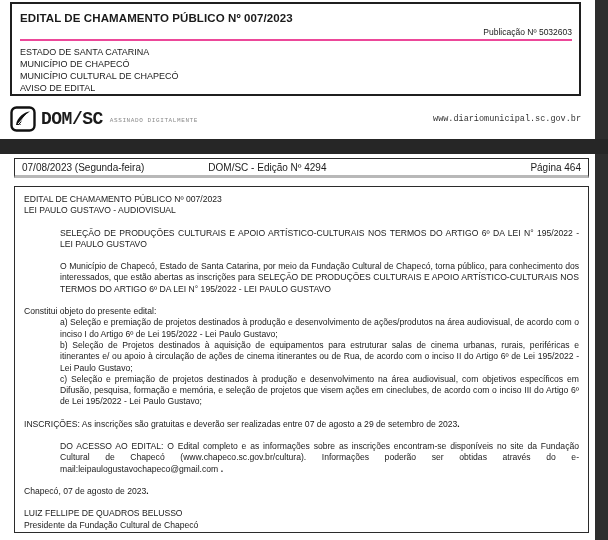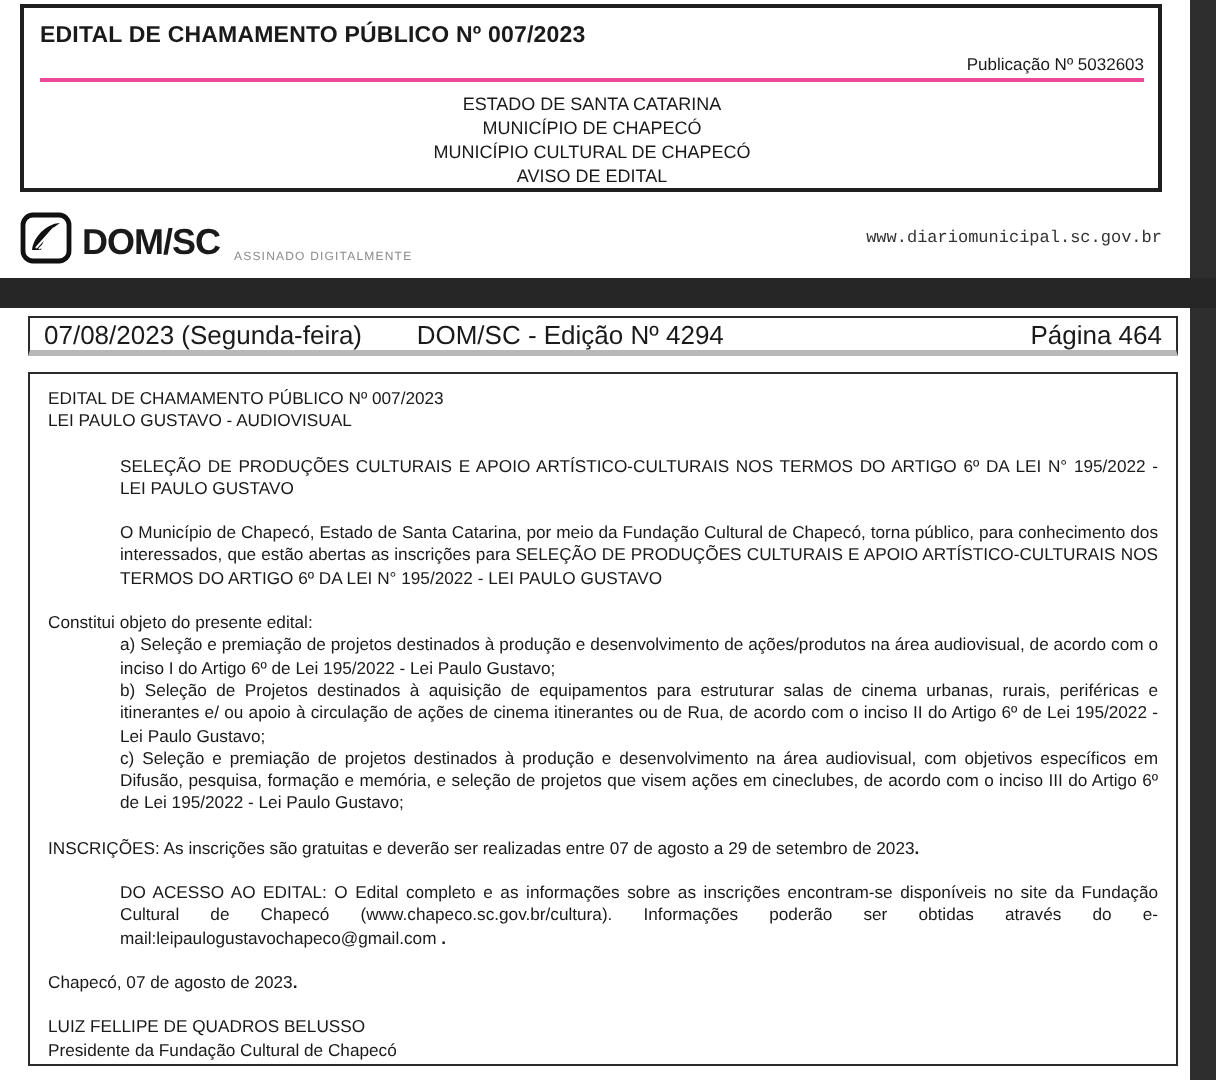--- a/index.html
+++ b/index.html
@@ -28,29 +28,29 @@
     background: #fff;
   }
   .pub-title {
     font-size: 11.5px; font-weight: bold; letter-spacing: 0.1px;
   }
   .pub-num-row {
     text-align: right; font-size: 8.5px;
     margin-top: 3px; padding-bottom: 2px;
     border-bottom: 2px solid #ec4899;
   }
-  .org-lines { margin-top: 5px; font-size: 9px; line-height: 12px; text-align: center; }
+  .org-lines { margin-top: 5px; font-size: 9px; line-height: 12px; }
 
   
   .brand-row {
     position: absolute; left: 10px; top: 103px;
     width: 571px; height: 32px;
     display: flex; align-items: center; justify-content: space-between;
   }
-  .brand-left { display: flex; align-items: flex-end; }
+  .brand-left { display: flex; align-items: center; font-family: Liberation Mono, monospace; }
   .logo-icon { width: 26px; height: 26px; display: block; }
   .logo-text { font-size: 18px; font-weight: bold; letter-spacing: -0.5px; margin-left: 5px; }
   .logo-sub { font-size: 6px; color: #8a8a8a; letter-spacing: 0.6px; margin-left: 7px; margin-top: 3px; }
   .brand-url { font-size: 8.5px; color: #333; font-family: Liberation Mono, monospace; }
 
   
   .sep-bar {
     position: absolute; left: 0; top: 139px;
     width: 608px; height: 15px;
     background: #262626;
@@ -59,21 +59,21 @@
   
   .page-head {
     position: absolute; left: 14px; top: 158px;
     width: 575px; height: 20px;
     border-top: 1px solid #2b2b2b;
     border-left: 1px solid #2b2b2b;
     border-right: 1px solid #2b2b2b;
     border-bottom: 3px solid #b8b8b8;
     display: flex; align-items: center;
     padding: 0 7px;
-    font-size: 13px;
+    font-size: 10px;
     background: #fff;
   }
   .page-head .ph-left  { flex: 1; text-align: left; }
   .page-head .ph-mid   { flex: 1; text-align: left; }
   .page-head .ph-right { flex: 1; text-align: right; }
 
   
   .doc-box {
     position: absolute; left: 14px; top: 186px;
     width: 575px; height: 347px;

